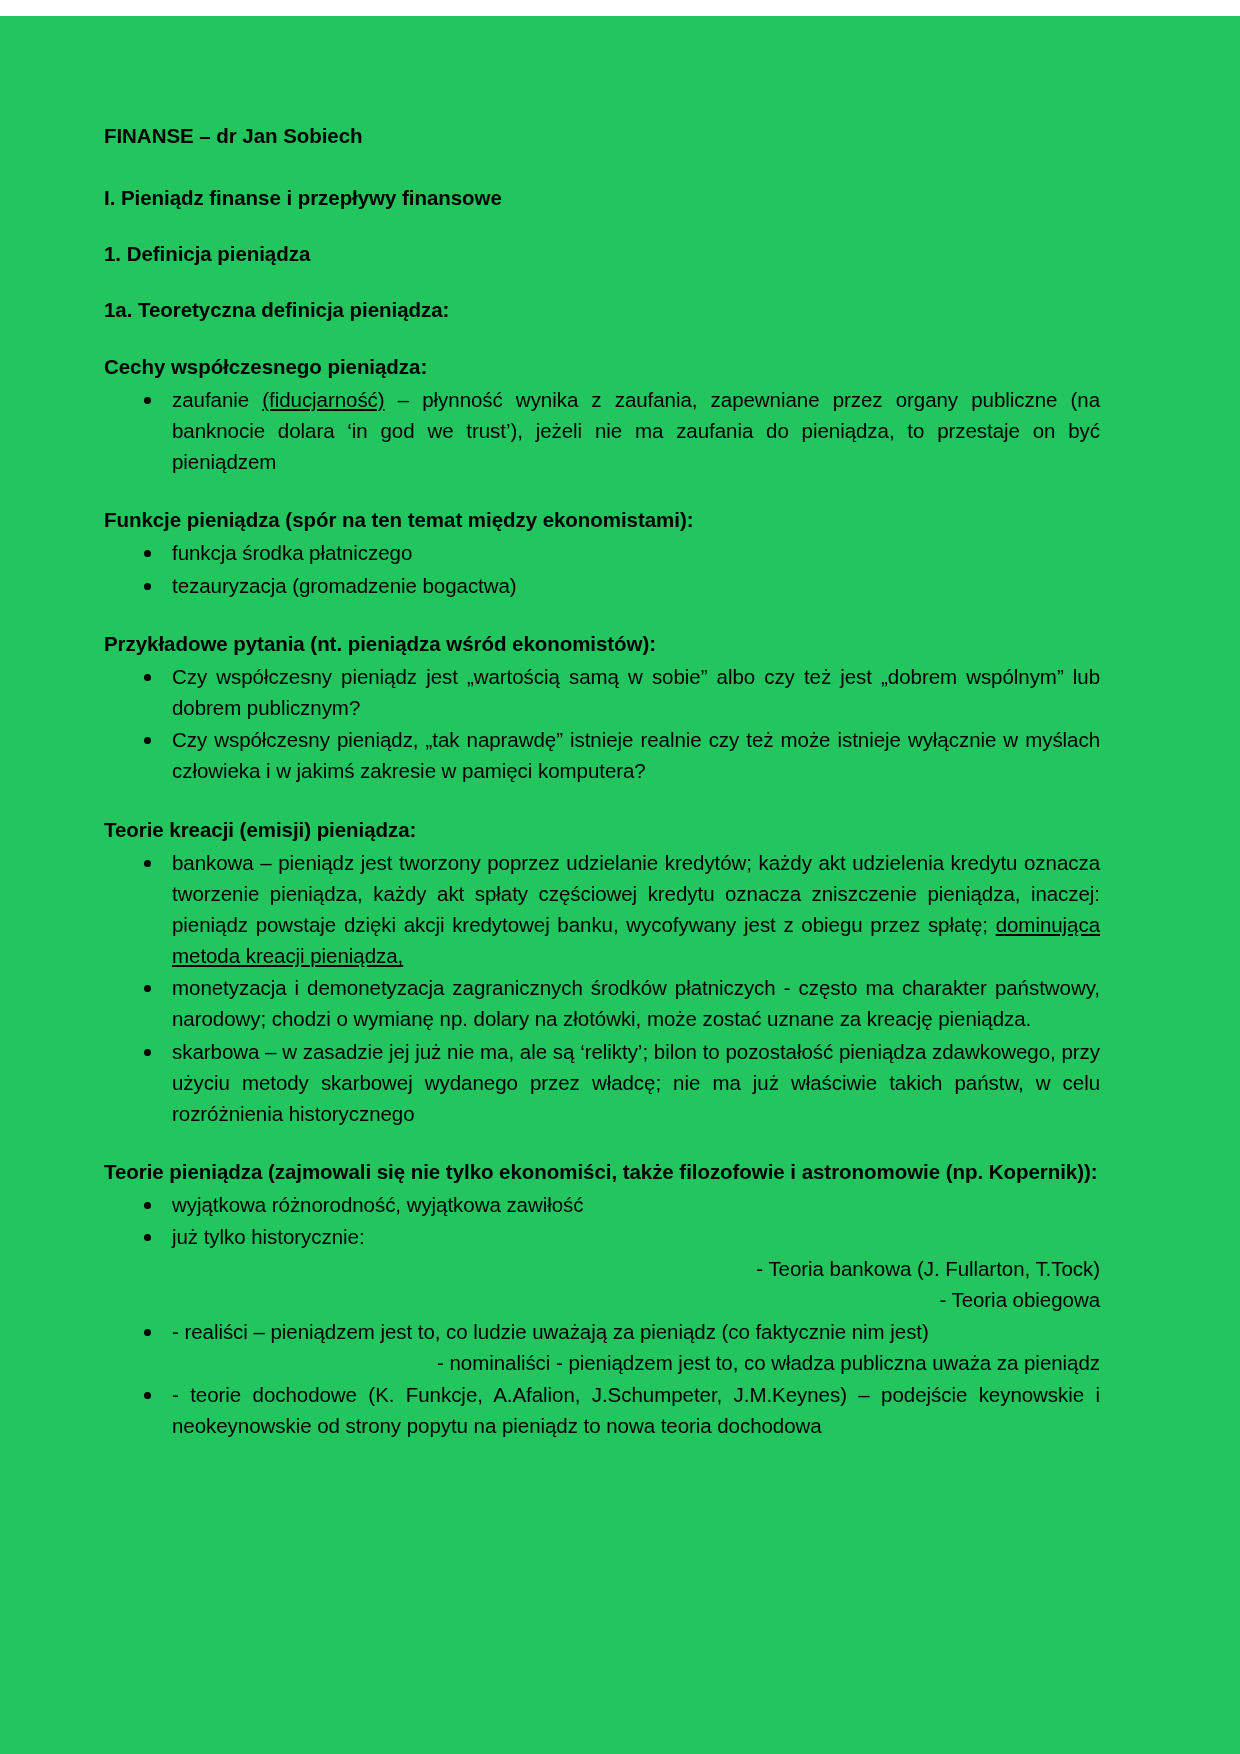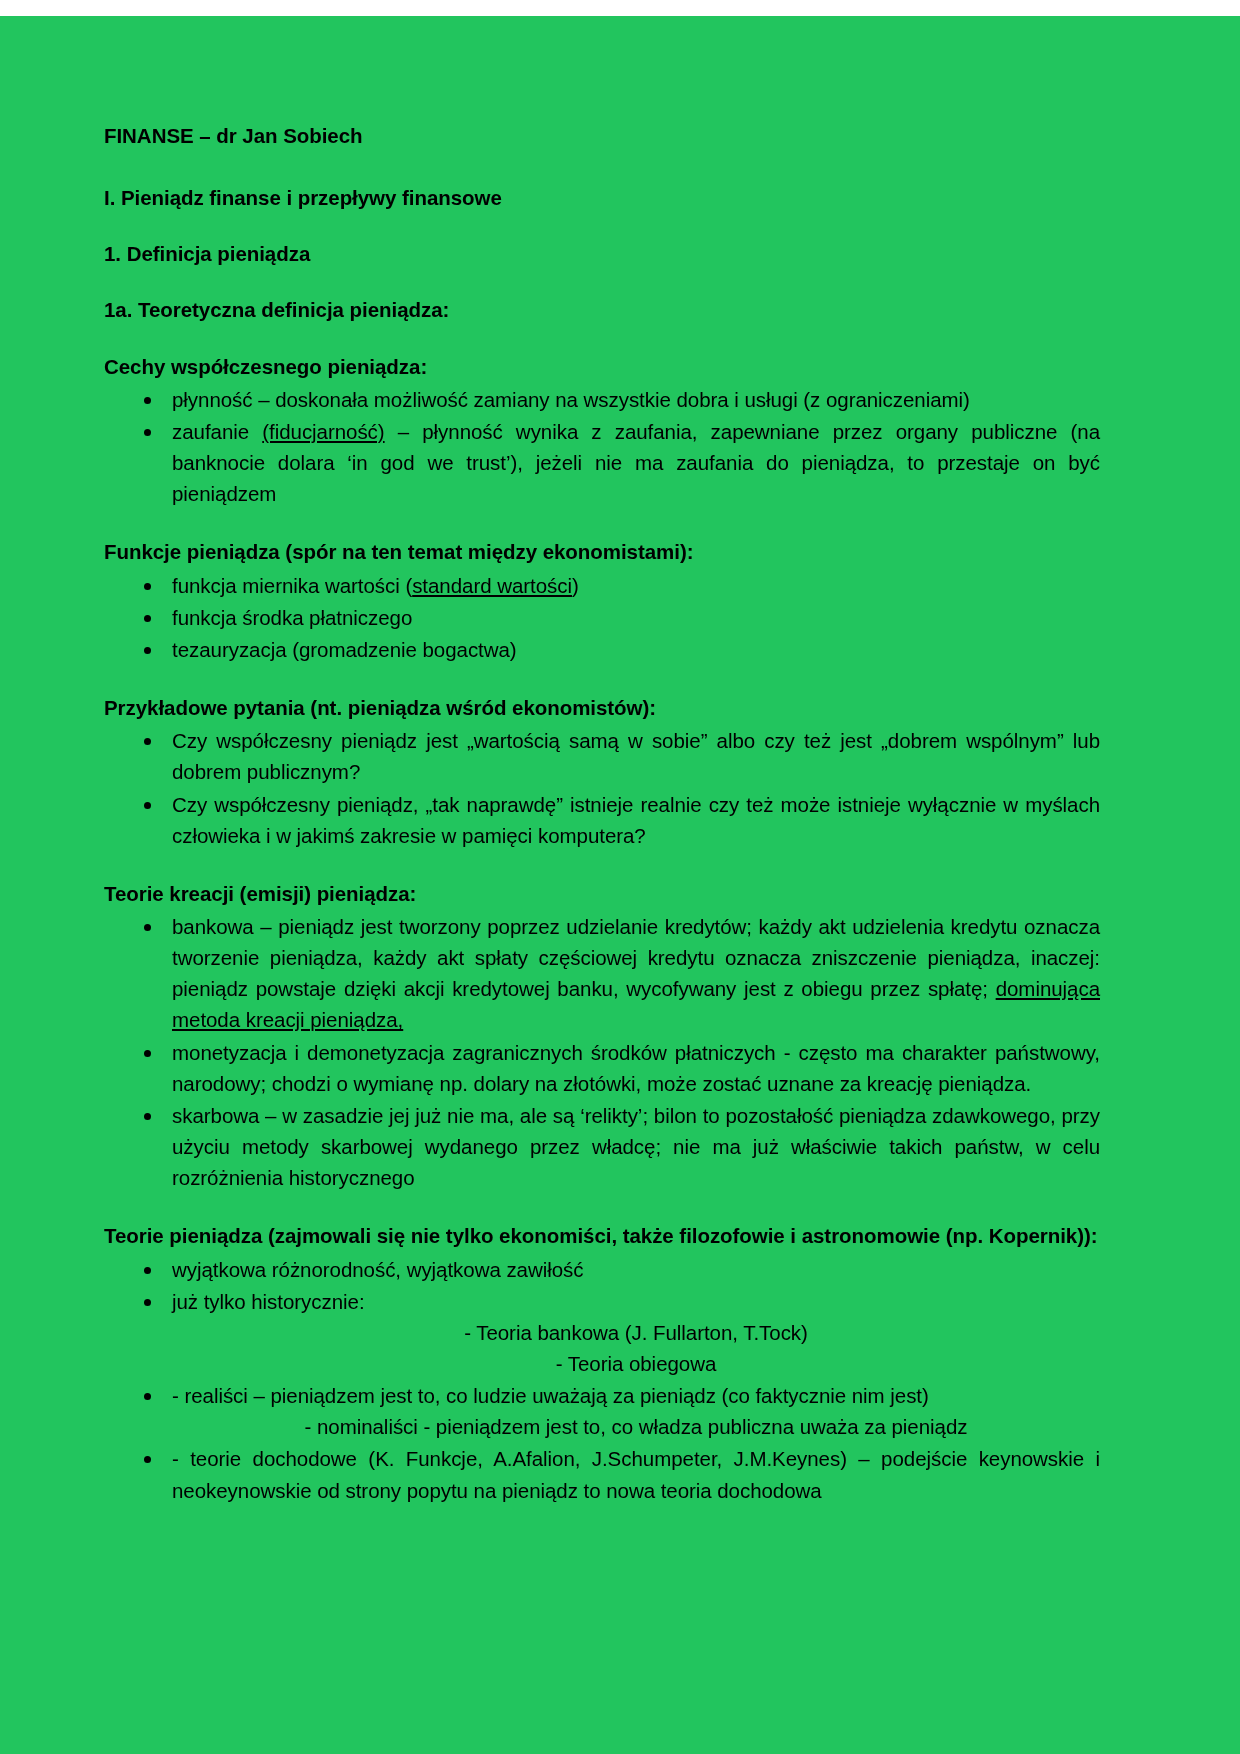--- a/index.html
+++ b/index.html
@@ -64,21 +64,21 @@
   }
   .just {
     text-align: justify;
     text-justify: inter-word;
   }
   .flat {
     text-align: left;
   }
   .subline {
     display: block;
-    text-align: center;
+    text-align: right;
   }
   u.ul {
     text-underline-offset: 2px;
   }
   .block-gap {
     height: 26px;
   }
 </style>
 </head>
 <body>
@@ -89,35 +89,29 @@
     <p class="para title">FINANSE – dr Jan Sobiech</p>
 
     <p class="para">I. Pieniądz finanse i przepływy finansowe</p>
 
     <p class="para">1. Definicja pieniądza</p>
 
     <p class="para">1a. Teoretyczna definicja pieniądza:</p>
 
     <p class="heading">Cechy współczesnego pieniądza:</p>
     <ul class="bullets">
-      <li class="flat">
-        <span>płynność – doskonała możliwość zamiany na wszystkie dobra i usługi (z ograniczeniami)</span>
-      </li>
       <li class="just">
         <span>zaufanie </span><u class="ul">(fiducjarność)</u><span> – płynność wynika z zaufania, zapewniane przez organy publiczne (na banknocie dolara ‘in god we trust’), jeżeli nie ma zaufania do pieniądza, to przestaje on być pieniądzem</span>
       </li>
     </ul>
 
     <div class="block-gap"></div>
 
     <p class="heading">Funkcje pieniądza (spór na ten temat między ekonomistami):</p>
     <ul class="bullets">
-      <li class="flat">
-        <span>funkcja miernika wartości (</span><u class="ul">standard wartości</u><span>)</span>
-      </li>
       <li class="flat">
         <span>funkcja środka płatniczego</span>
       </li>
       <li class="flat">
         <span>tezauryzacja (gromadzenie bogactwa)</span>
       </li>
     </ul>
 
     <div class="block-gap"></div>
 

